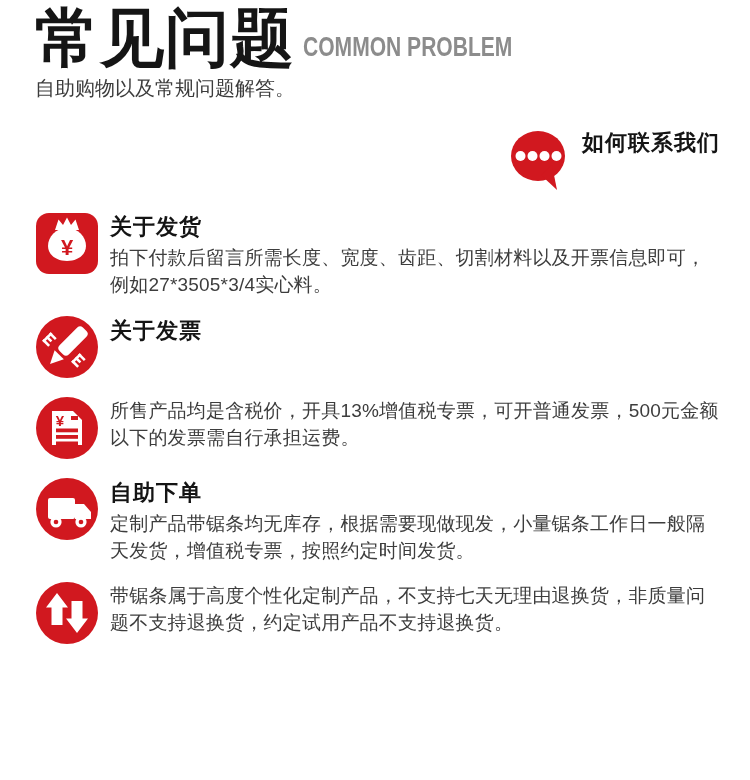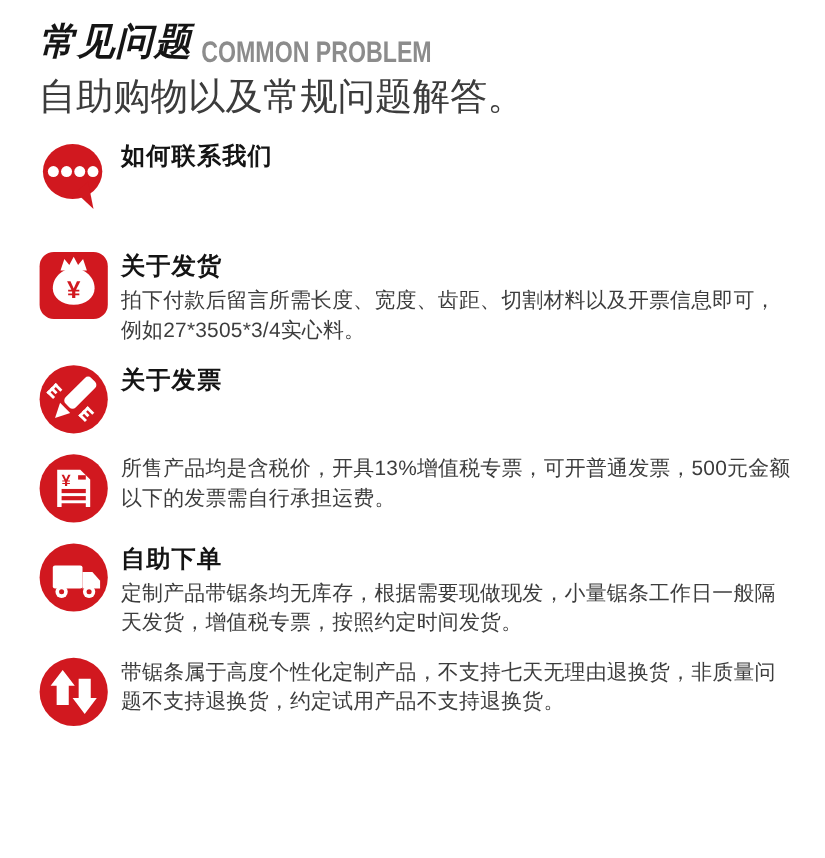--- a/index.html
+++ b/index.html
@@ -9,36 +9,36 @@
     font-family:"Liberation Sans", sans-serif;
     color:#3d3d3d;
   }
   .page { width:750px; height:780px; background:#fff; }
 
   
   .header { padding:12px 30px 0 35px; }
   .title-row { display:flex; align-items:flex-end; }
   .main-title {
     font-family:"DejaVu Serif", serif;
-    font-weight:bold; font-size:34px; line-height:52px;
-    color:#151515; letter-spacing:1px; white-space:nowrap;font-style:italic;
+    font-weight:bold; font-size:64px; line-height:52px;
+    color:#151515; letter-spacing:1px; white-space:nowrap;
   }
   .en-title {
     font-family:"Liberation Sans", sans-serif;
     font-weight:bold; font-size:27px; line-height:27px;
     color:#8c8c8c; white-space:nowrap;
     transform:scaleX(0.78); transform-origin:left bottom;
     margin:0 0 3px 8px; letter-spacing:0;
   }
-  .subtitle { font-size:34px; line-height:34px; color:#3c3c3c; margin-top:7px; }
+  .subtitle { font-size:20px; line-height:34px; color:#3c3c3c; margin-top:7px; }
 
   
   .faq-list { padding:22px 30px 0 35px; }
   .faq-item { display:flex; margin-bottom:17px; }
-  .faq-item.single { margin-bottom:36px; }
+  .faq-item.single { margin-bottom:20px;justify-content:flex-end; }
   .icon-wrap { width:64px; height:64px; flex:none; margin-right:11px; }
   .icon-wrap svg { display:block; width:64px; height:64px; }
   .item-text { padding-top:1px; }
   .item-title {
     font-family:"DejaVu Serif", serif;
     font-weight:bold; font-size:22px; line-height:28px;
     color:#141414; margin-bottom:4px; letter-spacing:1px;
   }
   .item-body {
     font-size:19px; line-height:27px; color:#3d3d3d;

